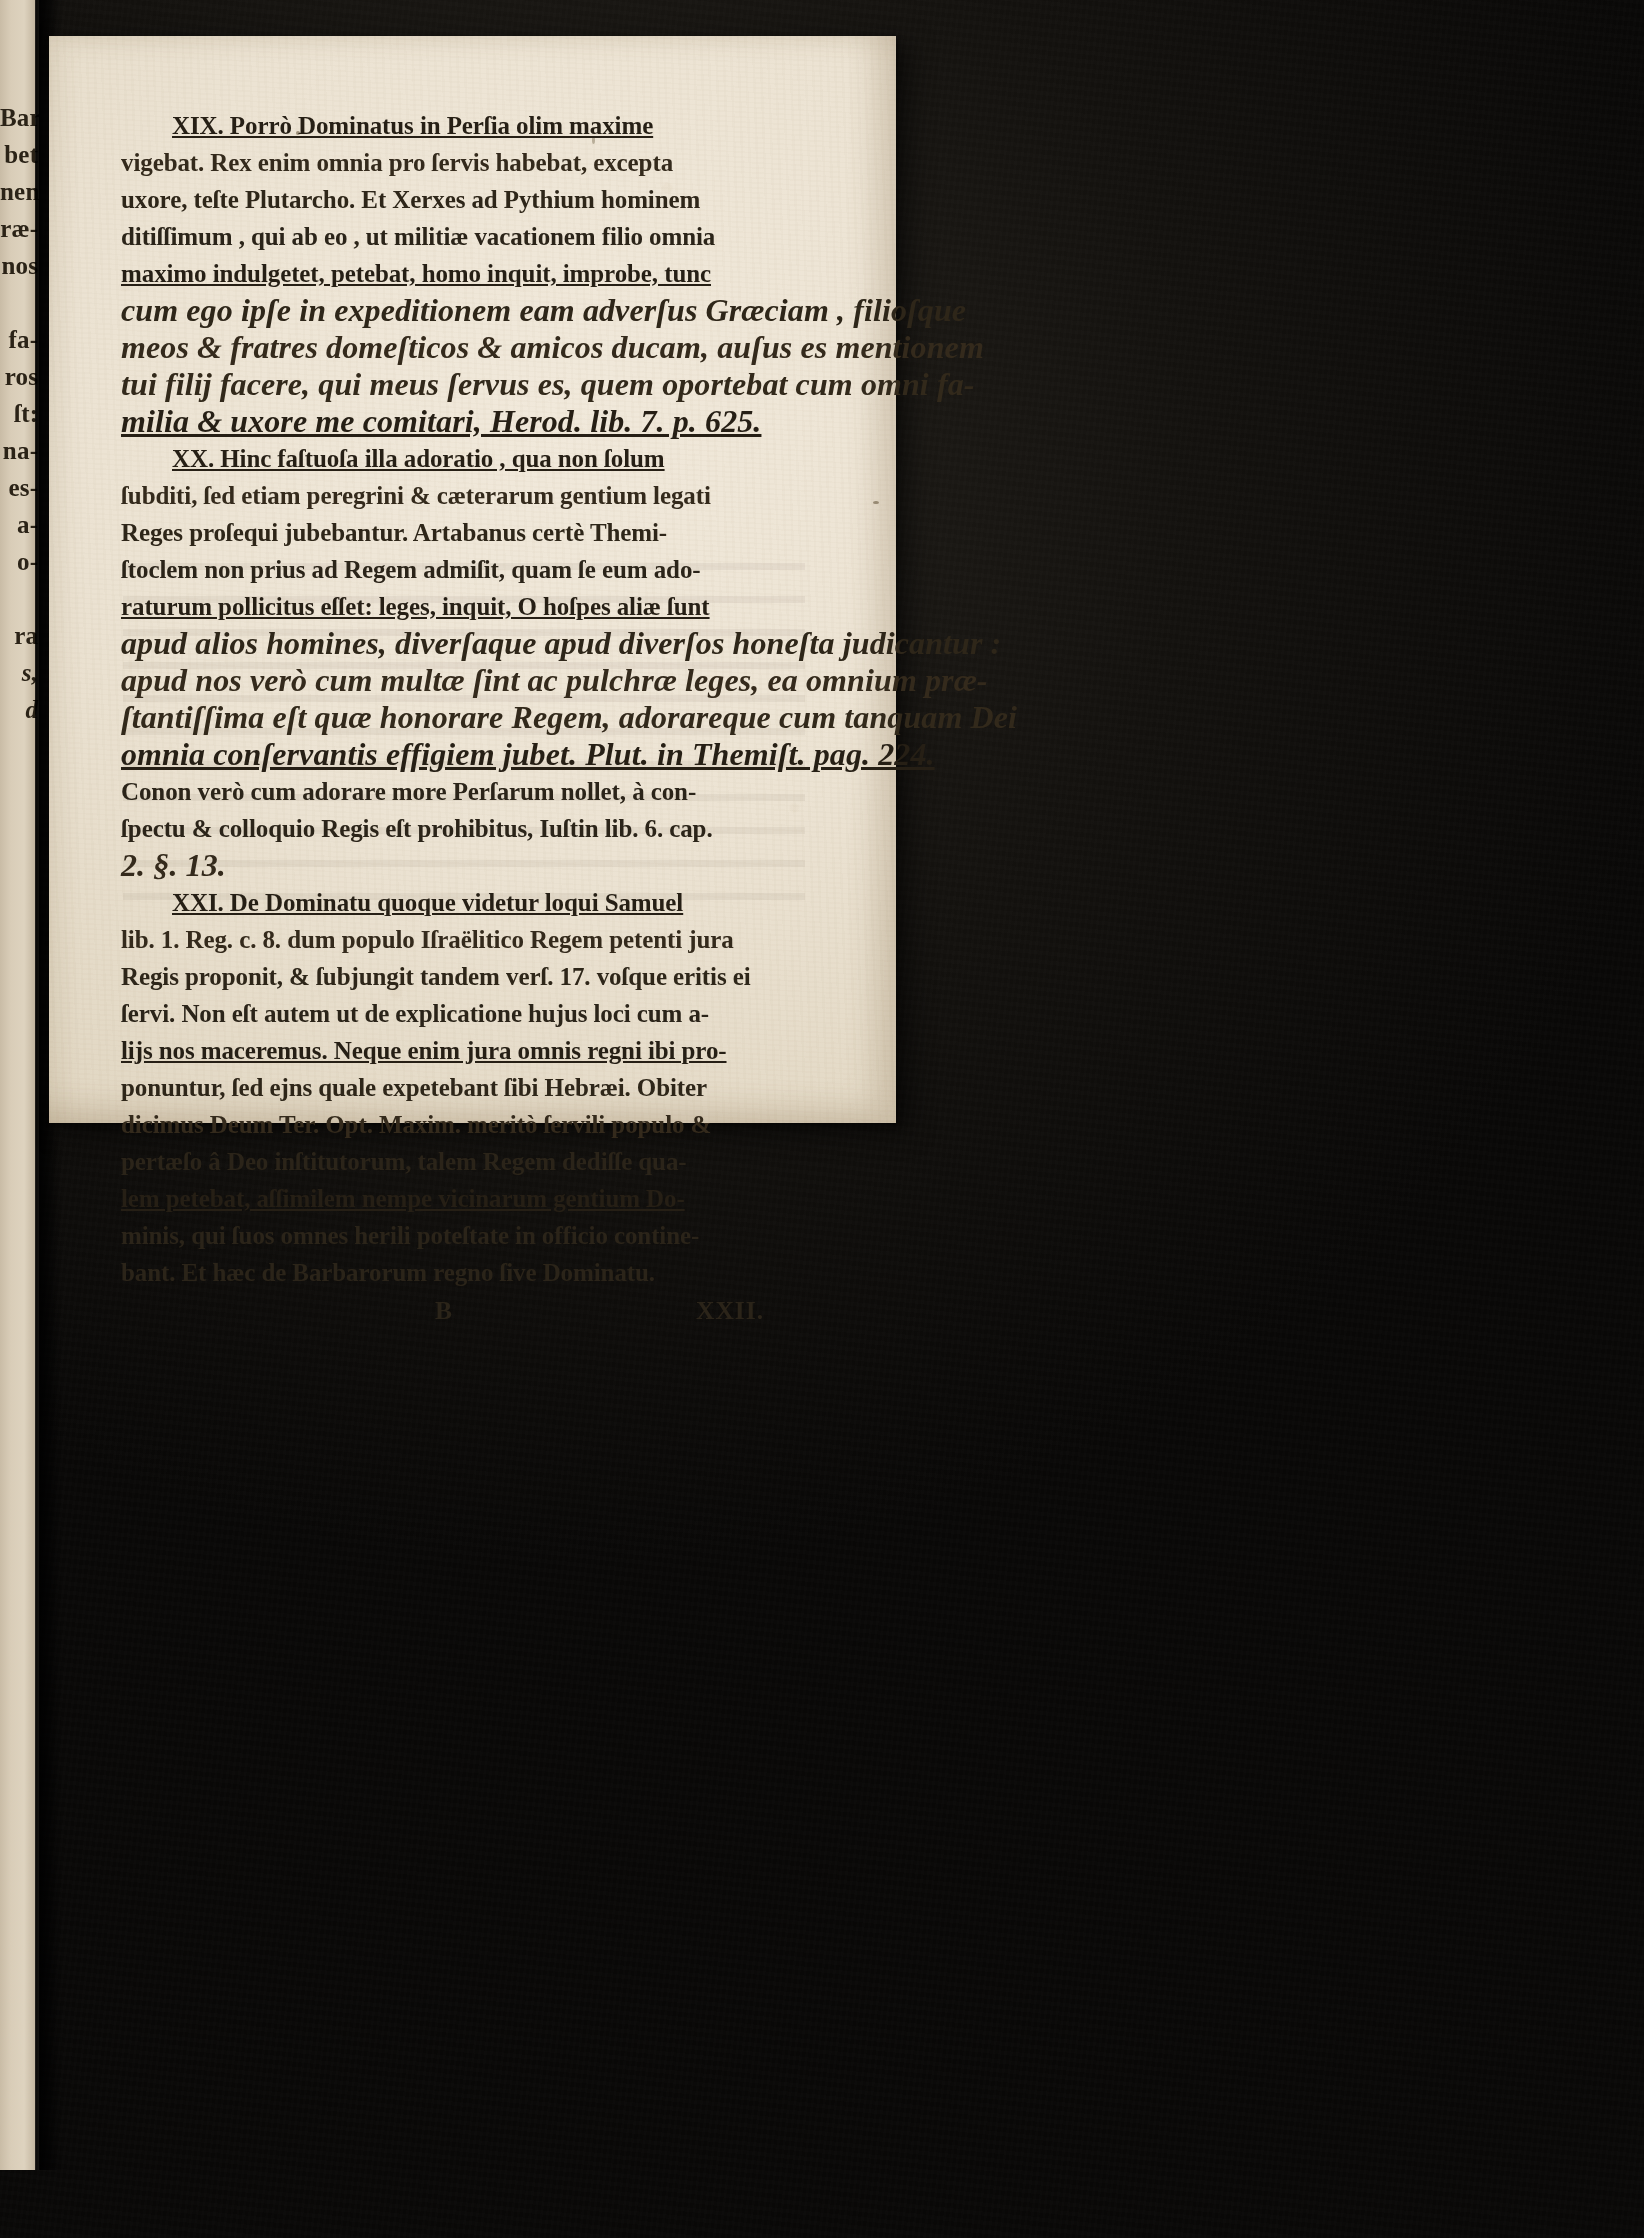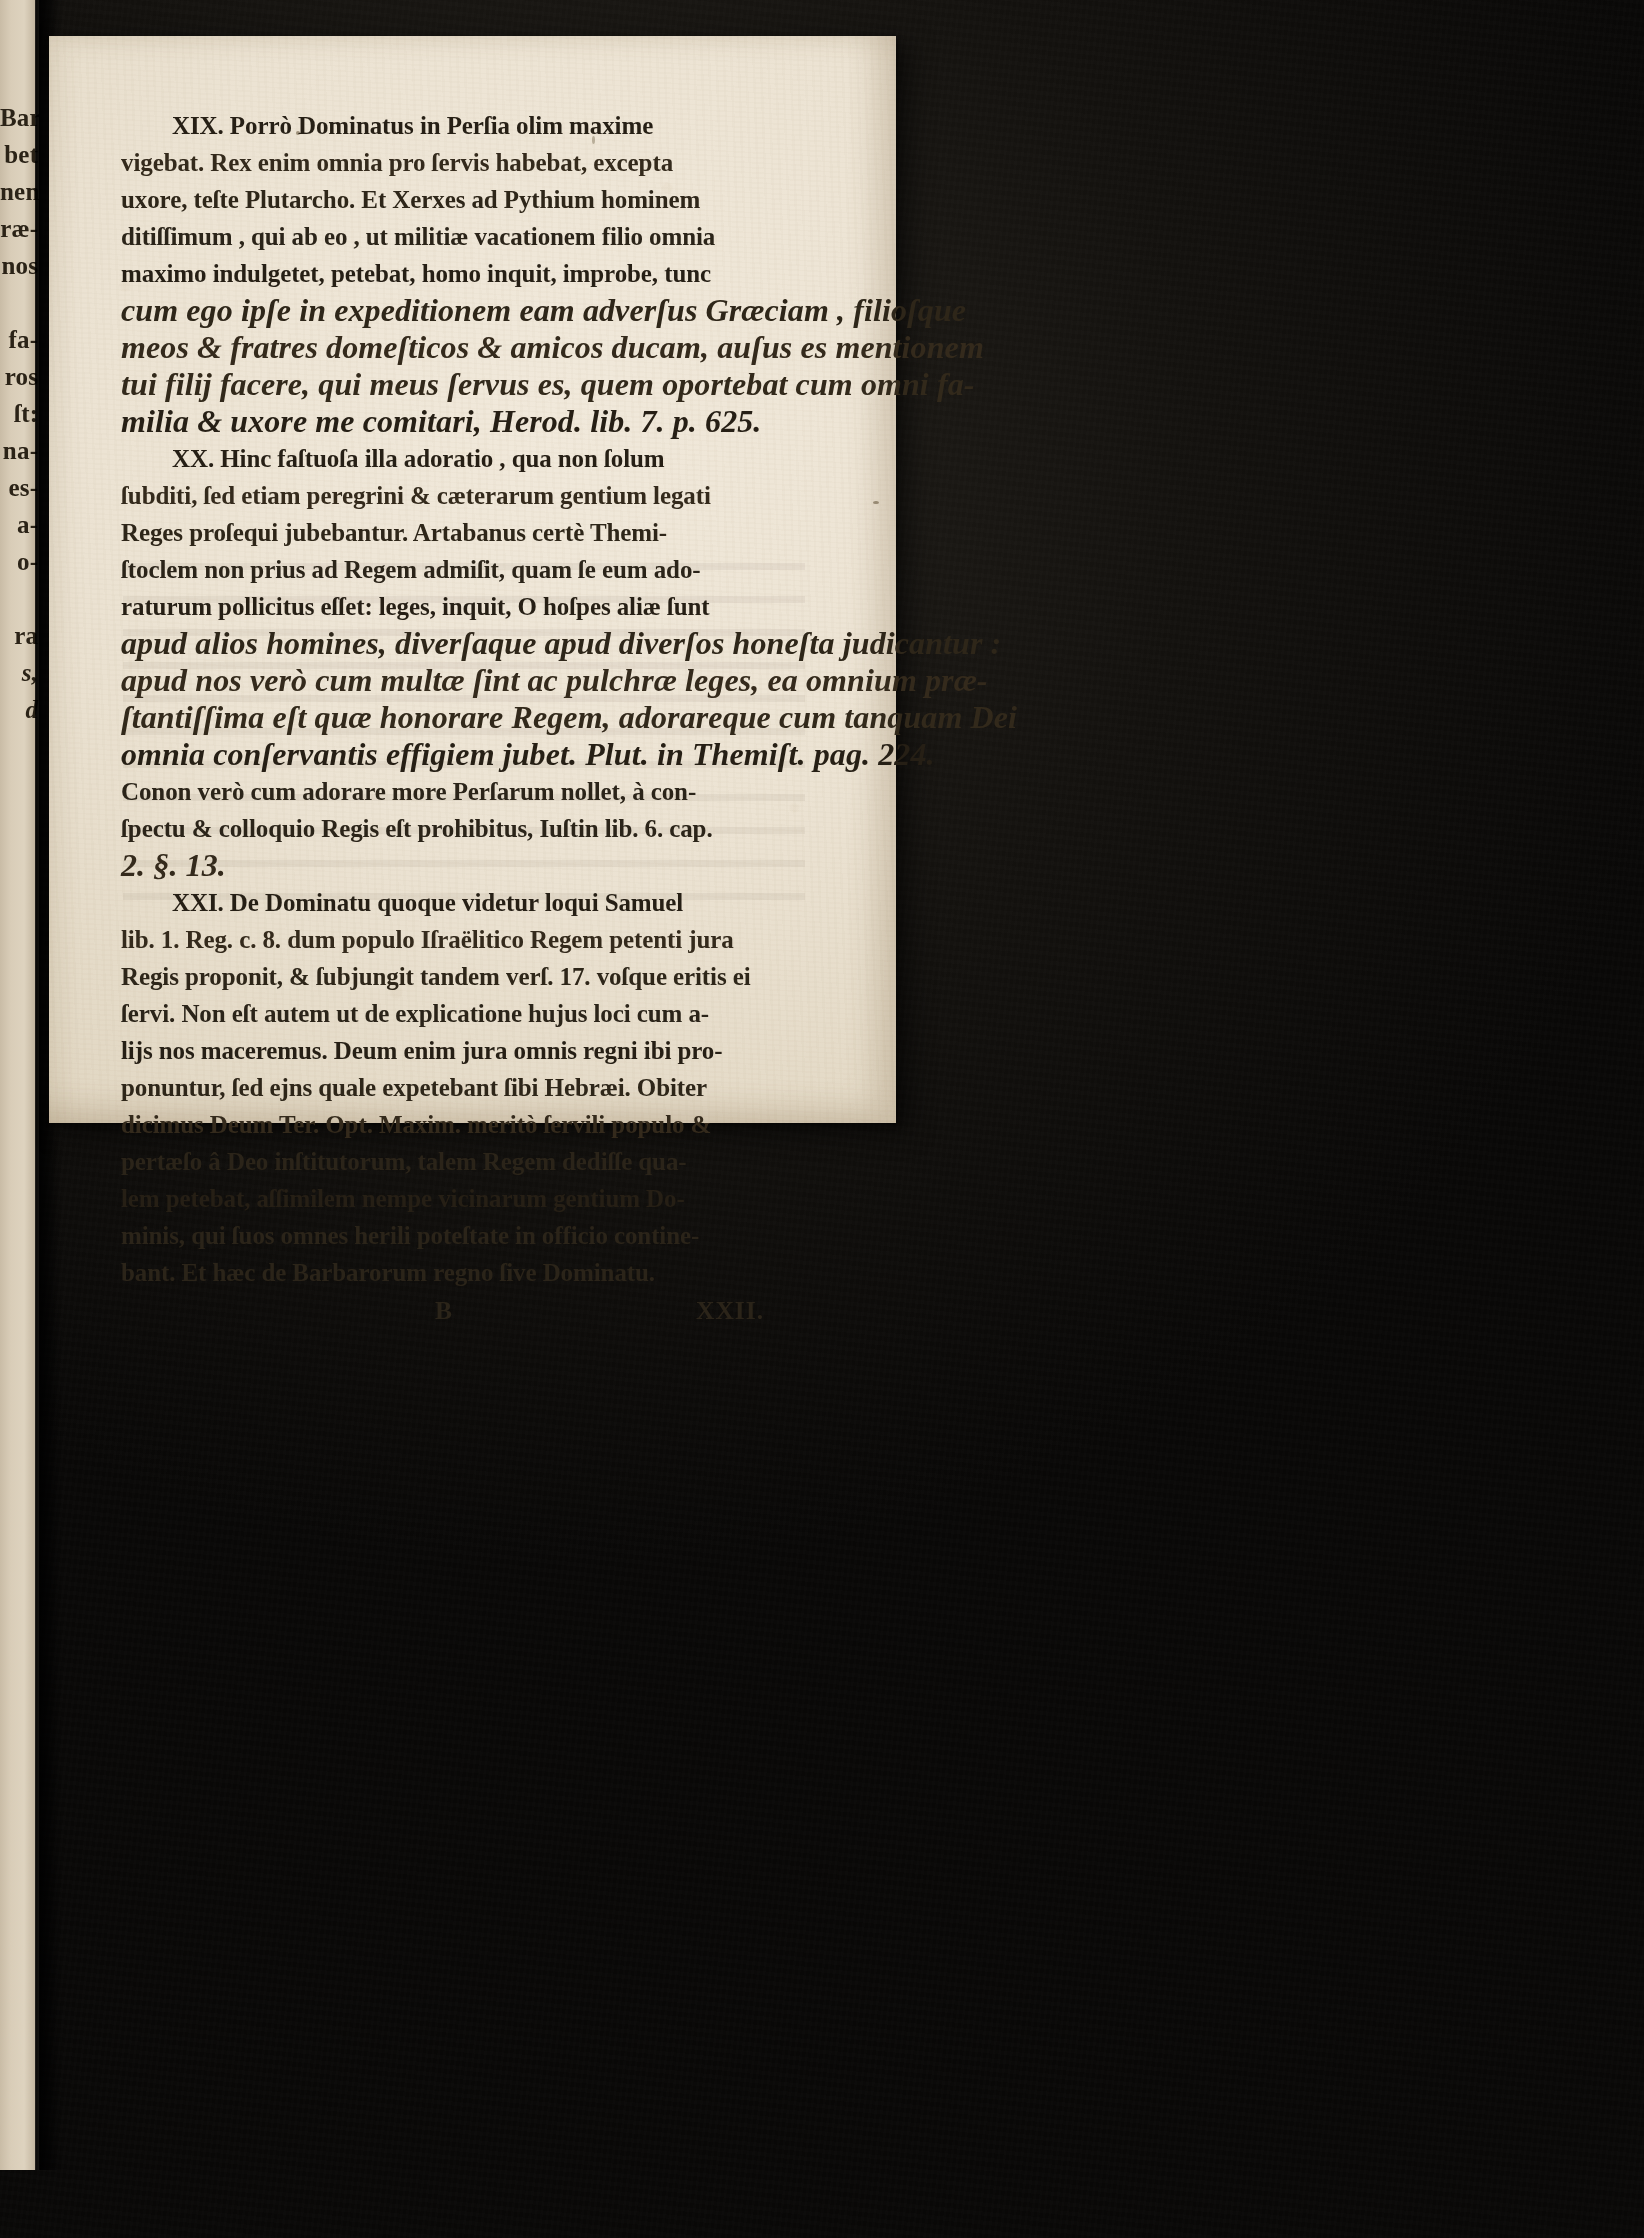--- a/index.html
+++ b/index.html
@@ -158,21 +158,21 @@
     font-weight: 600;
     font-size: 32px;
     letter-spacing: 0.1px;
     color: #32291b;
   }
   .ln.indent { padding-left: 51px; }
   .it { font-style: italic; }
 
   
   .ln:nth-child(3n)   { color: #2e2619; }
-  .ln:nth-child(4n+1) { color: #261f15; }
+  .ln:nth-child(4n+1) { color: #261f15; text-decoration: underline; }
   .ln:nth-child(5n+2) { color: #342a1c; }
 
   
   #sigline {
     position: relative;
     height: 43px;
     margin-top: 5px;
     font-size: 25.5px;
     font-weight: 700;
     color: #2b2419;
@@ -295,21 +295,21 @@
           <span class="ln rom">Conon verò cum adorare more Perſarum nollet, à con-</span>
           <span class="ln rom">ſpectu &amp; colloquio Regis eſt prohibitus, Iuſtin lib. 6. cap.</span>
           <span class="ln ital">2. §. 13.</span>
         </div>
 
         <div class="para">
           <span class="ln rom indent">XXI.   De Dominatu quoque videtur loqui Samuel</span>
           <span class="ln rom">lib. 1. Reg. c. 8. dum populo Iſraëlitico Regem petenti jura</span>
           <span class="ln rom">Regis proponit, &amp; ſubjungit tandem verſ. 17. voſque eritis ei</span>
           <span class="ln rom">ſervi. Non eſt autem ut de explicatione hujus loci cum a-</span>
-          <span class="ln rom">lijs nos maceremus. Deum enim jura omnis regni ibi pro-</span>
+          <span class="ln rom">lijs nos maceremus. Neque enim jura omnis regni ibi pro-</span>
           <span class="ln rom">ponuntur, ſed ejns quale expetebant ſibi Hebræi. Obiter</span>
           <span class="ln rom">dicimus Deum Ter. Opt. Maxim. meritò ſervili populo &amp;</span>
           <span class="ln rom">pertæſo â Deo inſtitutorum, talem Regem dediſſe qua-</span>
           <span class="ln rom">lem petebat, aſſimilem nempe vicinarum gentium Do-</span>
           <span class="ln rom">minis, qui ſuos omnes herili poteſtate in officio contine-</span>
           <span class="ln rom">bant. Et hæc de Barbarorum regno ſive Dominatu.</span>
         </div>
 
         <div id="sigline">
           <span id="sig-b">B</span>

